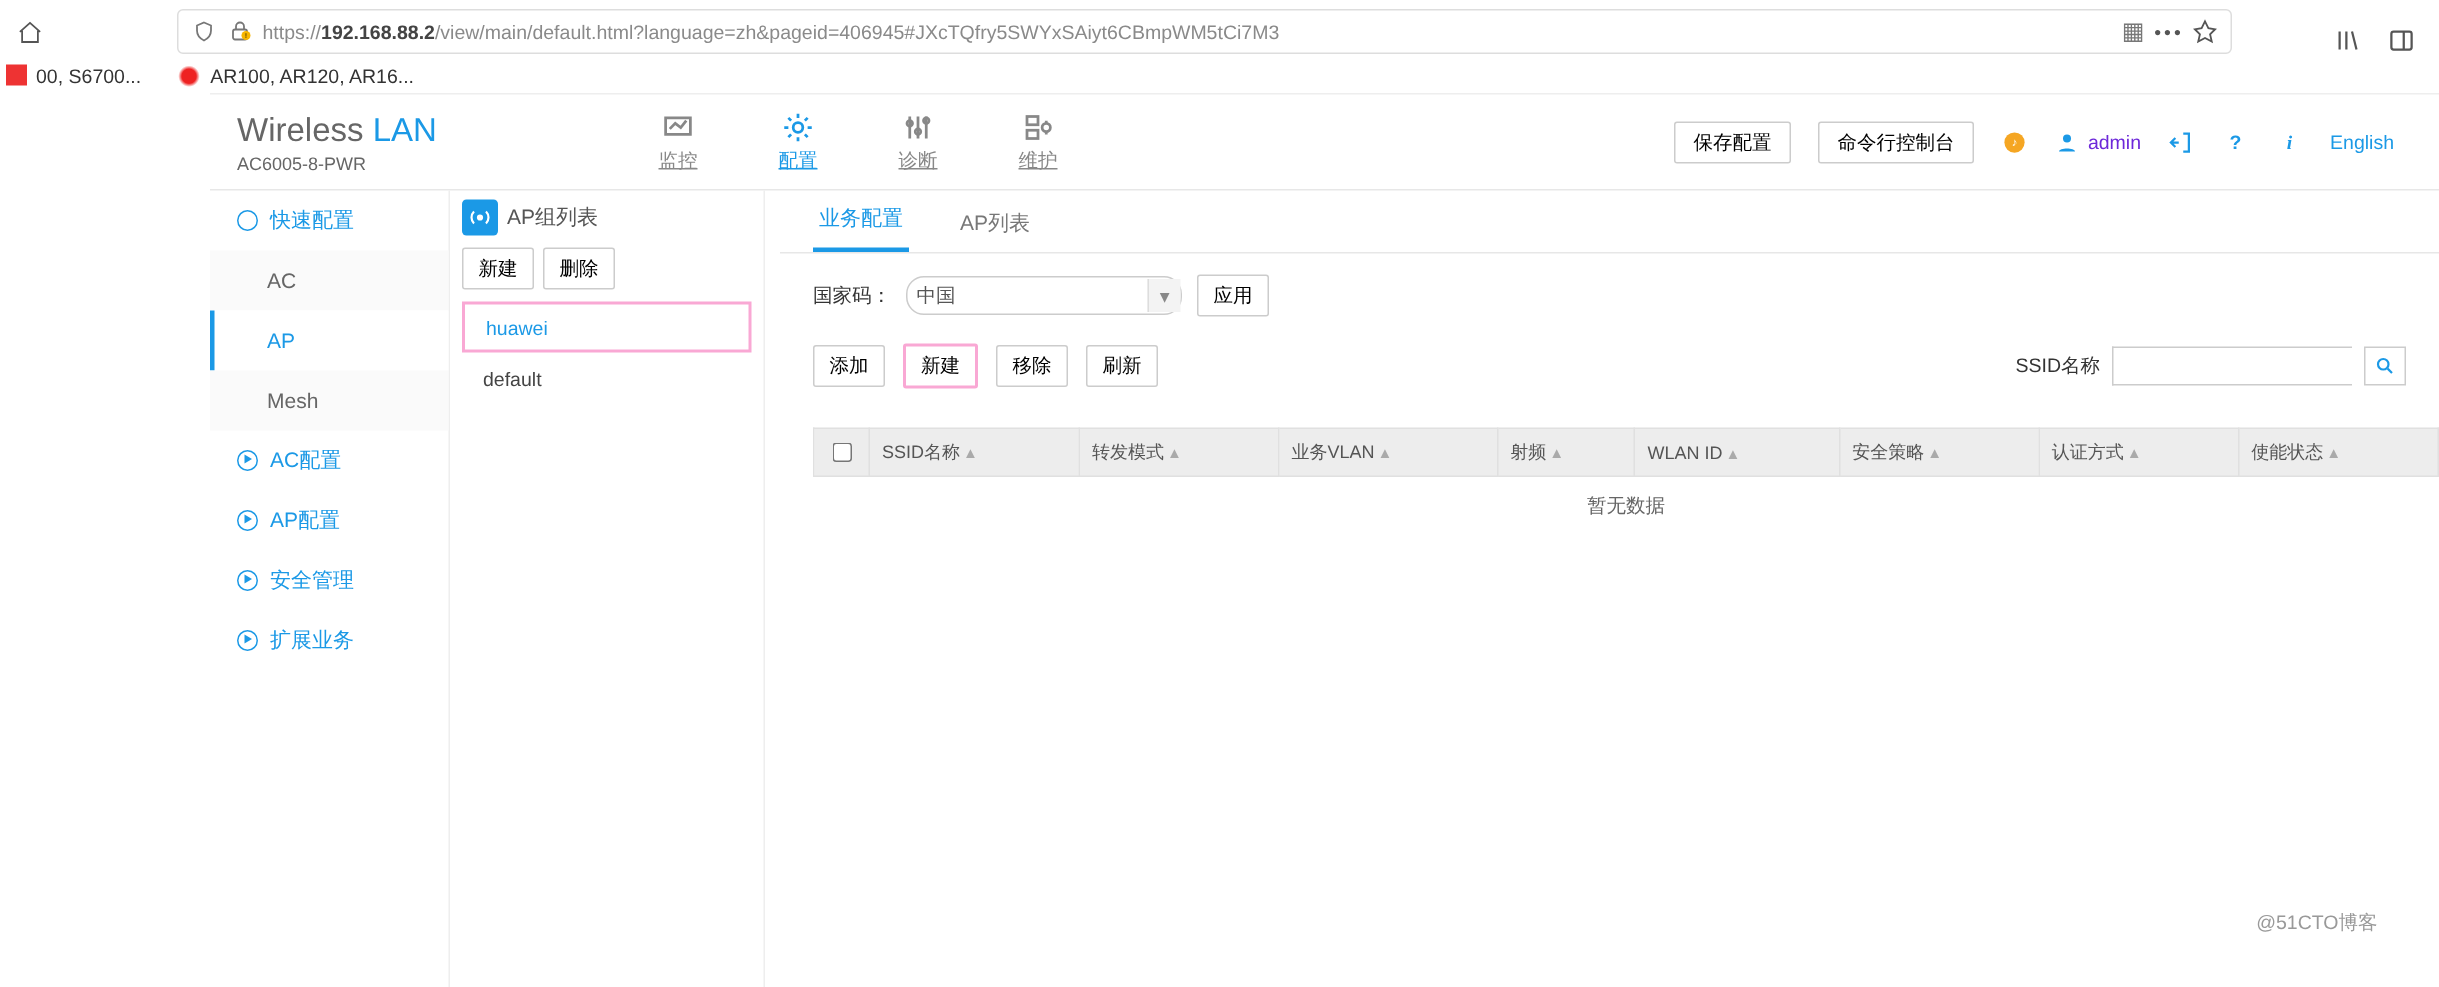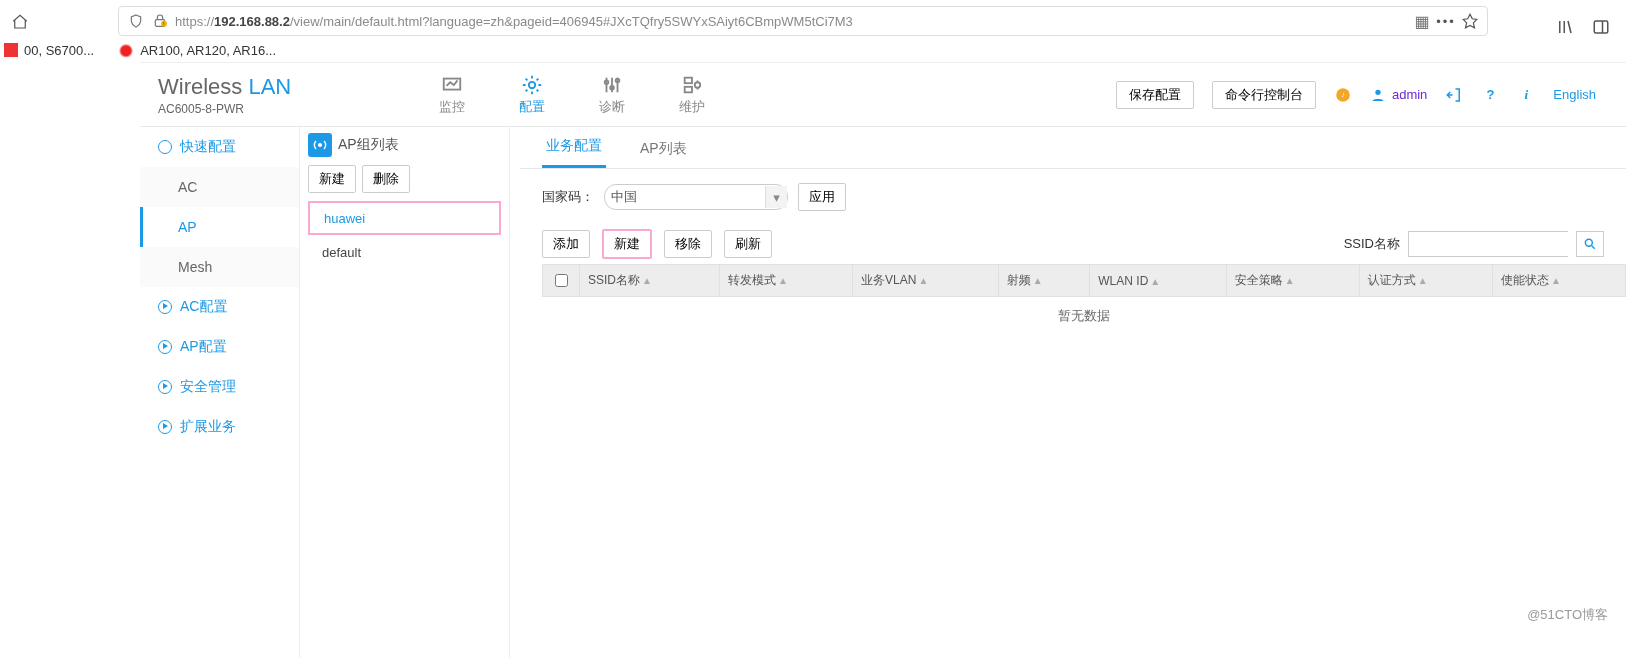--- a/index.html
+++ b/index.html
@@ -19,21 +19,21 @@
   .bm-item { display:flex; align-items:center; gap:6px; padding:2px 4px; color:#333; }
   .hw-logo { width:16px; height:16px; background: radial-gradient(circle at 50% 55%, #e22 40%, #fff 60%); border-radius:50%; }
 
   .app { position:absolute; left:140px; right:0; top:62px; bottom:0; border-top:1px solid #eee; display:flex; flex-direction:column; }
   .app-header { height:64px; border-bottom:1px solid #e7e7e7; display:flex; align-items:center; }
   .brand { width:272px; padding-left:18px; }
   .brand .title { font-size:22px; color:#666; white-space:nowrap; }
   .brand .title .lan { color:#1b99e6; }
   .brand .sub { font-size:12px; color:#666; margin-top:2px; }
   .main-nav { display:flex; }
-  .main-nav-item { width:80px; text-align:center; color:#888; font-size:13px; padding:4px 0; display:flex; flex-direction:column; align-items:center; gap:2px; }
+  .main-nav-item { width:80px; text-align:center; color:#888; font-size:13px; padding:4px 0; display:flex; flex-direction:column; align-items:center; gap:2px;text-decoration:underline; }
   .main-nav-item svg { width:22px; height:22px; stroke:#888; fill:none; stroke-width:2; }
   .main-nav-item.active { color:#1b99e6; }
   .main-nav-item.active svg { stroke:#1b99e6; }
   .hdr-right { margin-left:auto; display:flex; align-items:center; gap:18px; padding-right:30px; }
   .hbtn { border:1px solid #ccc; background:#fff; padding:4px 12px; font-size:13px; border-radius:2px; }
   .user { display:flex; align-items:center; gap:6px; color:#6d28d9; }
   .ic { width:18px; height:18px; display:flex; align-items:center; justify-content:center; }
 
   .app-body { flex:1; display:flex; }
   .sidebar { width:160px; border-right:1px solid #eee; }
@@ -55,31 +55,31 @@
   .hl-red { border:2px solid #f9a8d4; }
 
   .main { flex:1; padding:6px 0 0 10px; }
   .tabs { display:flex; gap:30px; border-bottom:1px solid #e7e7e7; height:36px; align-items:flex-end; padding-left:22px; }
   .tab { padding:0 4px 10px 4px; color:#777; font-size:14px; }
   .tab.active { color:#1b99e6; border-bottom:3px solid #1b99e6; }
   .row-cc { display:flex; align-items:center; gap:10px; padding:14px 0 10px 22px; font-size:13px; }
   .dd { width:184px; height:26px; border:1px solid #ccc; display:flex; align-items:center; padding:0 6px; justify-content:space-between; color:#555; border-radius:12px; }
   .dd .caret { width:22px; height:22px; background:#f3f3f3; border-left:1px solid #ddd; display:flex; align-items:center; justify-content:center; color:#888; margin-right:-6px; }
   .ssid-hd { display:inline-block; font-size:15px; color:#333; padding:4px 8px; margin-left:4px; }
-  .ssid-row2 { display:flex; align-items:center; gap:12px; padding:8px 22px 5px 22px; }
+  .ssid-row2 { display:flex; align-items:center; gap:12px; padding:8px 22px 26px 22px; }
   .search-wrap { margin-left:auto; display:flex; align-items:center; gap:8px; }
   .search-wrap .fld { width:160px; height:26px; border:1px solid #ccc; border-right:0; }
   .search-wrap .go { height:26px; width:28px; border:1px solid #ccc; display:flex; align-items:center; justify-content:center; color:#1b99e6; }
 
   table.grid { width:calc(100% - 22px); margin-left:22px; border-collapse:collapse; }
   table.grid th { background:#ededed; font-weight:normal; font-size:12px; color:#555; text-align:left; padding:6px 8px; border:1px solid #e0e0e0; }
   table.grid th .sort { color:#aaa; font-size:10px; margin-left:2px; }
   table.grid td.empty { text-align:center; color:#666; padding:10px 0; font-size:13px; border:0; }
 
-  .watermark { position:absolute; right:18px; bottom:34px; color:#999; font-size:13px; }
+  .watermark { position:absolute; right:41px; bottom:34px; color:#999; font-size:13px; }
 </style>
 </head>
 <body>
 
 <div class="browser-bar">
   <div class="browser-ico">
     <svg viewBox="0 0 24 24">
         <path d="M3 11 L12 3 L21 11 M5 10 V20 H19 V10"></path>
       </svg>
   </div>

